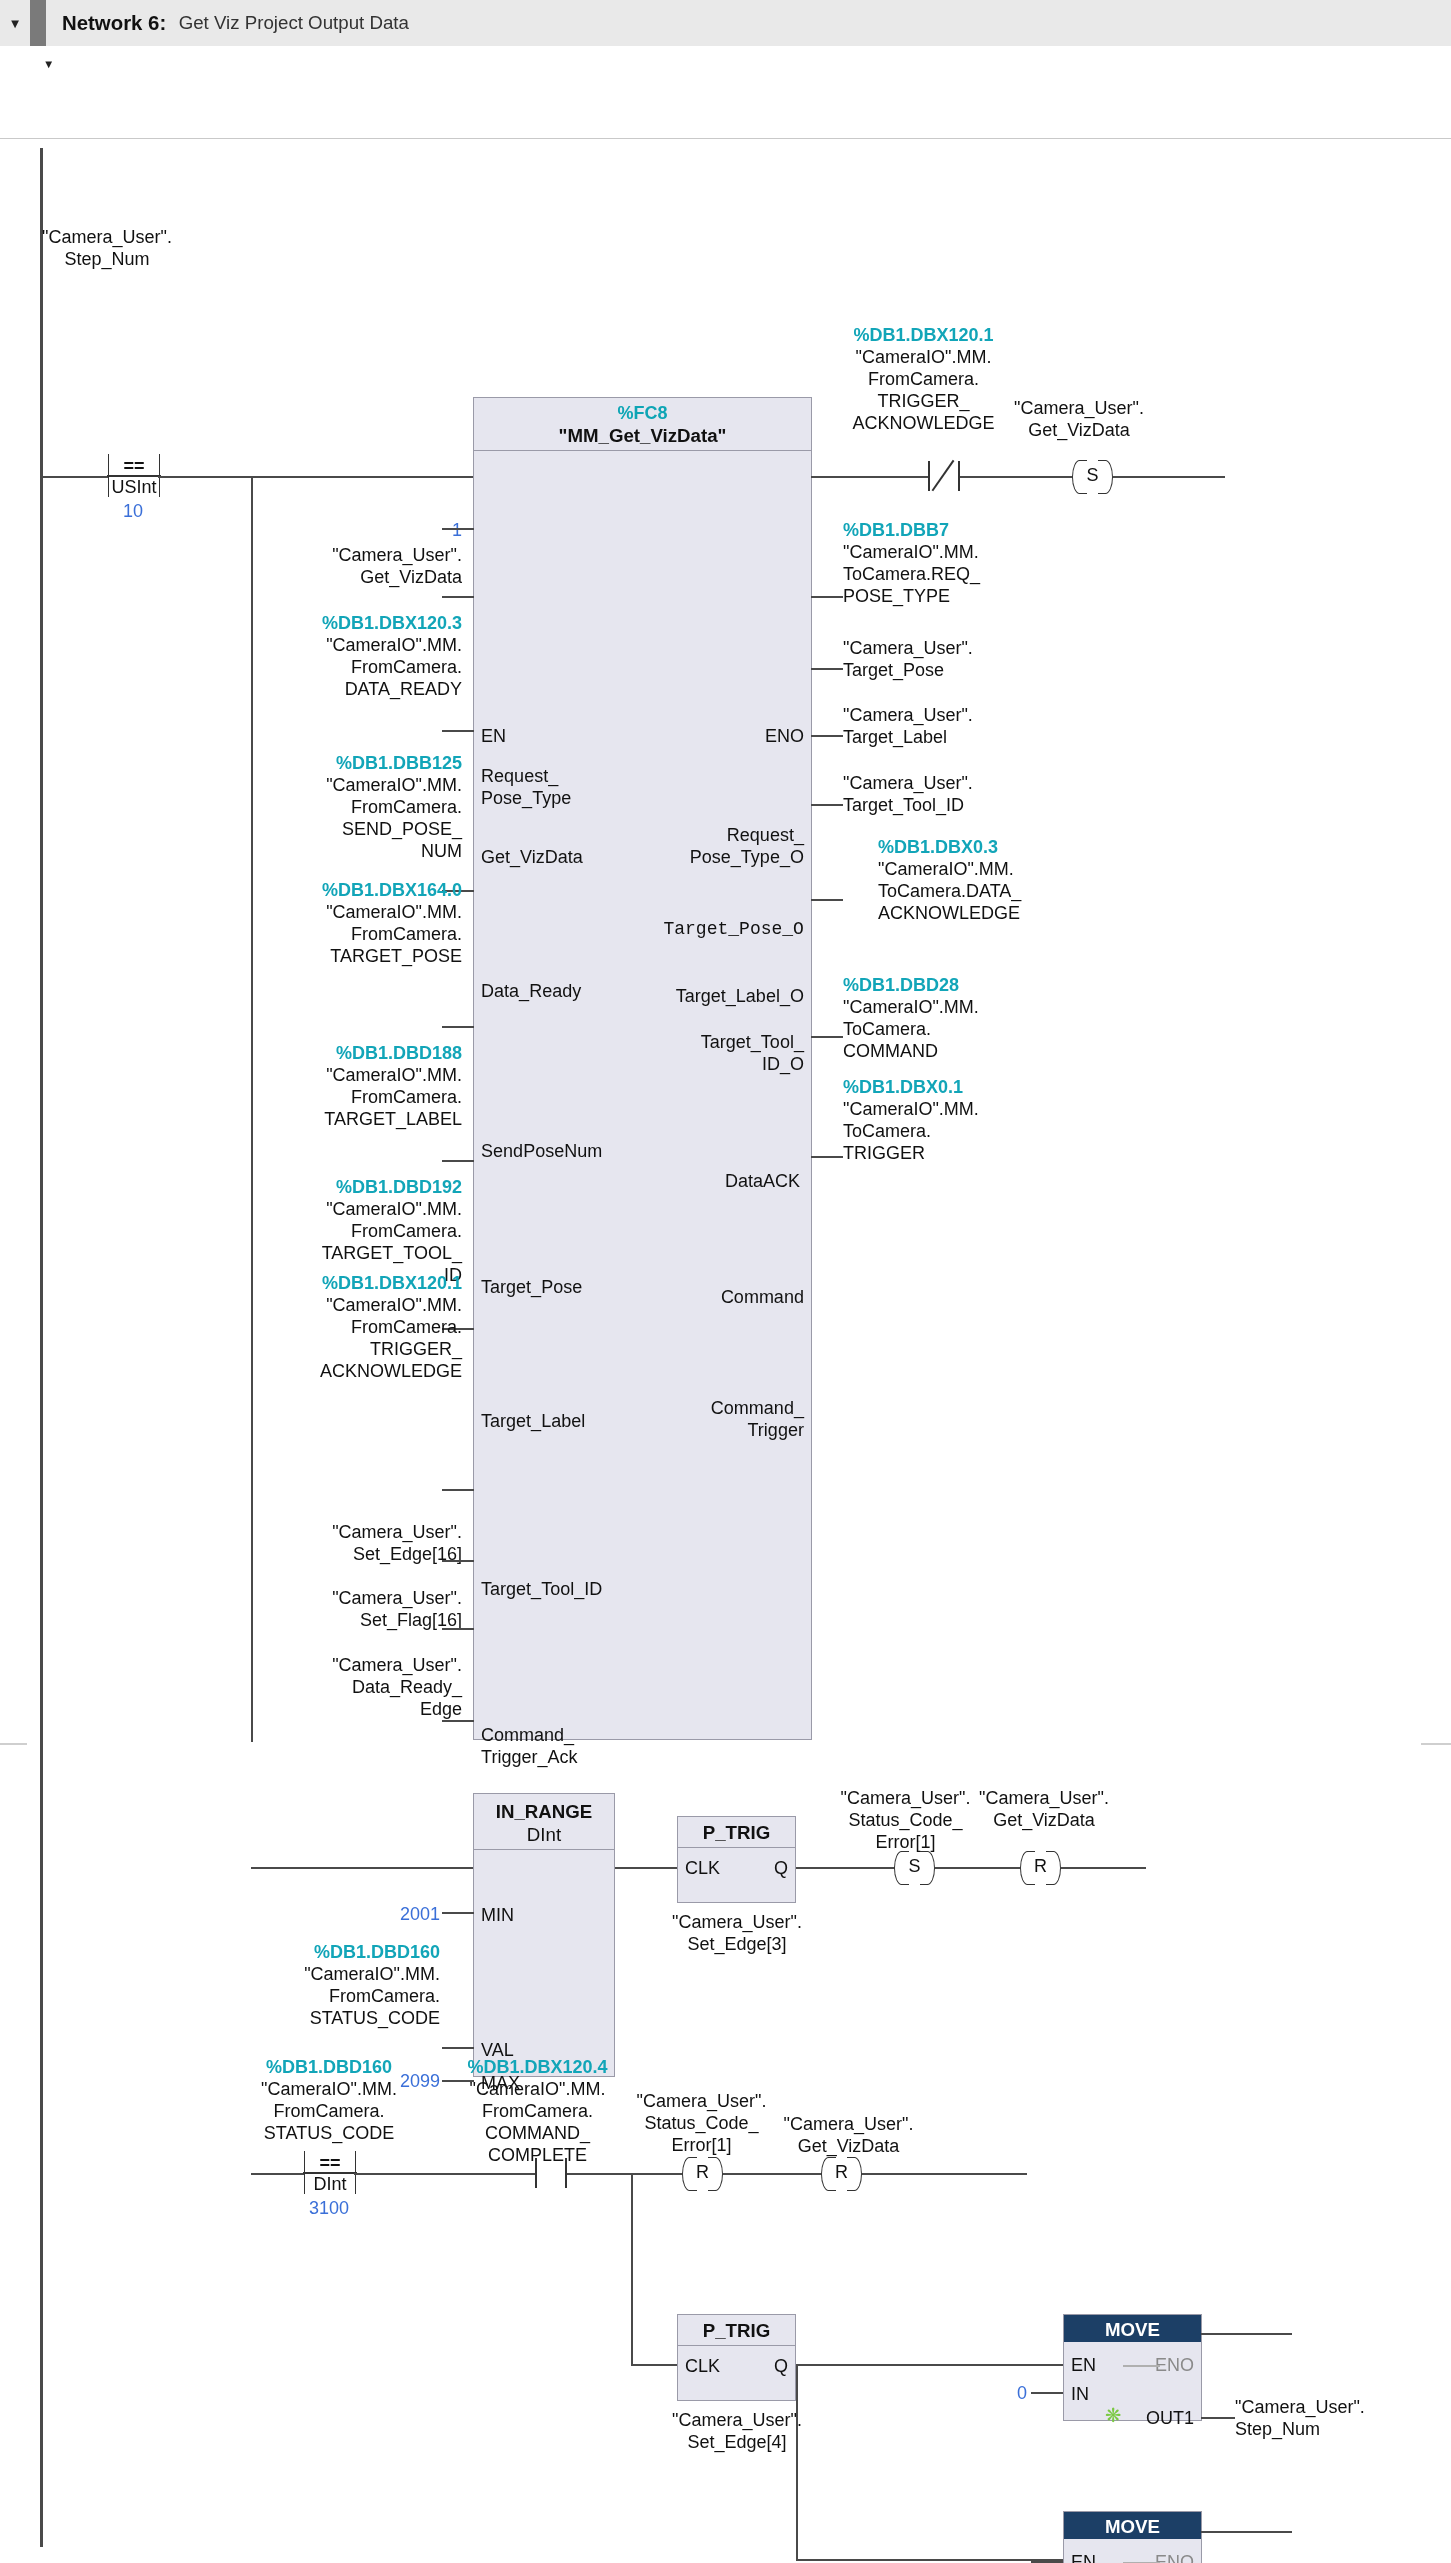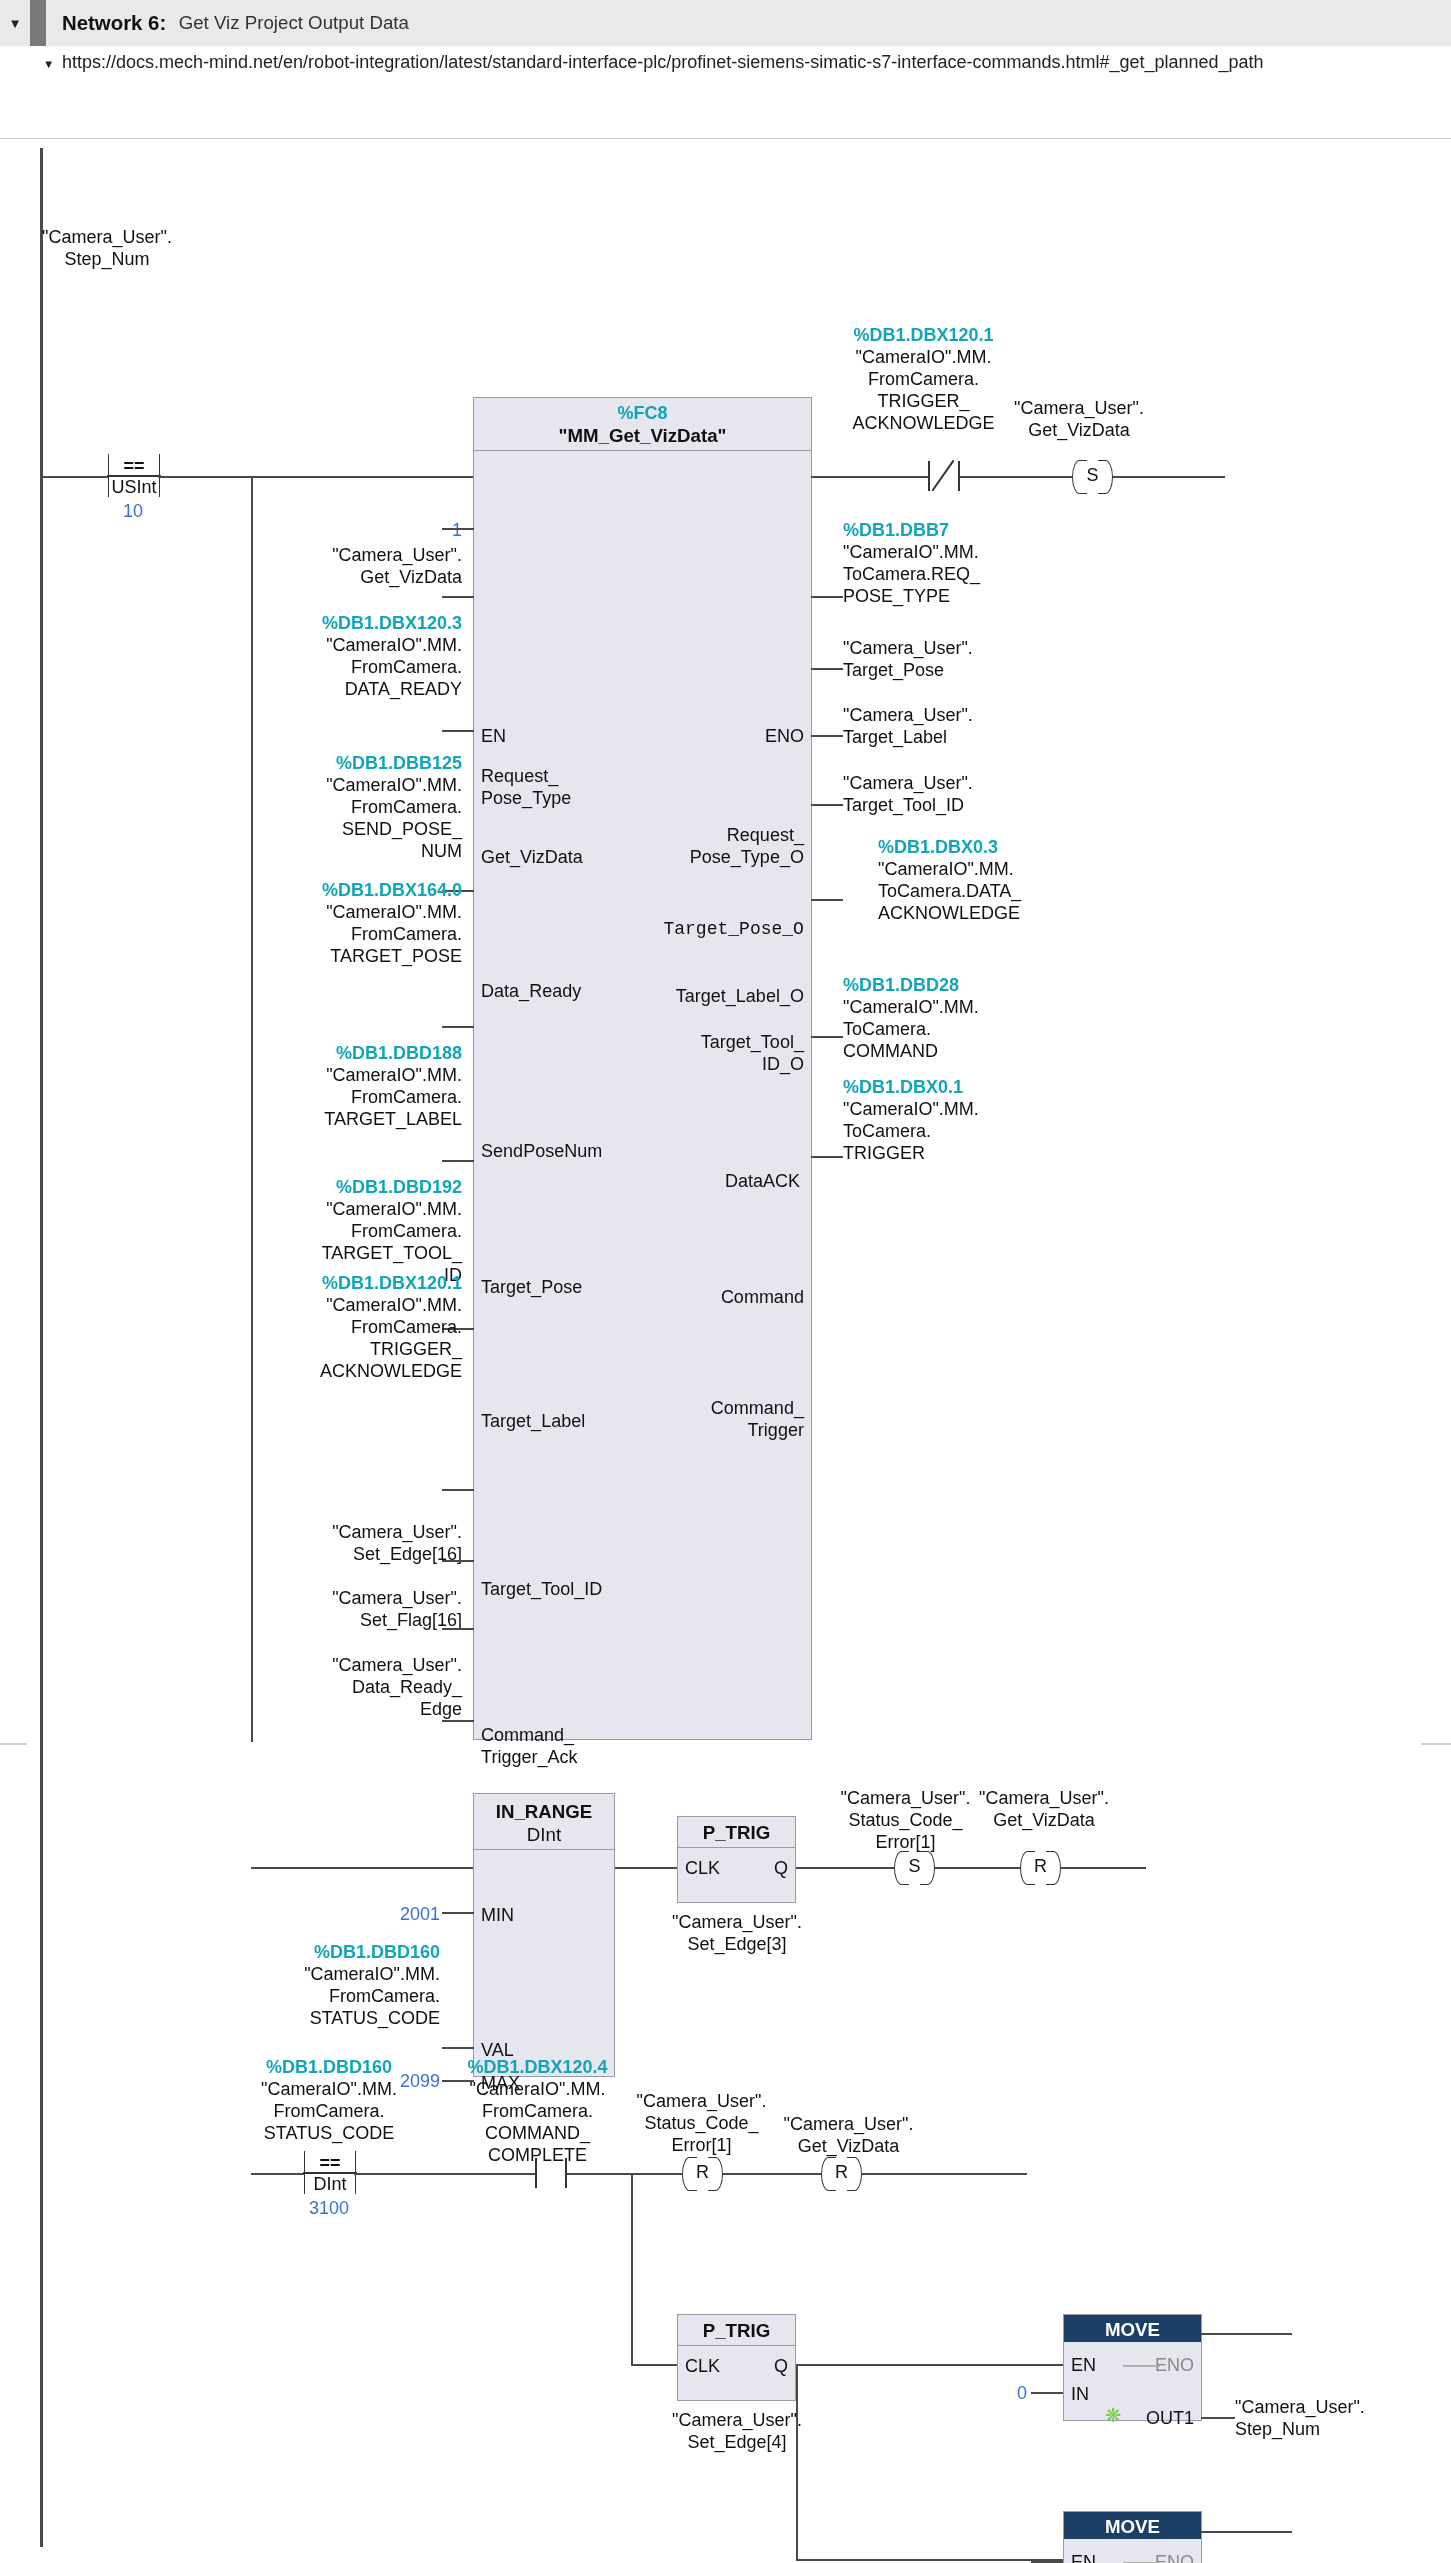--- a/index.html
+++ b/index.html
@@ -136,21 +136,20 @@
 <div class="net-header">
   <div class="triangle">▼</div>
   <div class="band"></div>
   <div class="net-title">Network 6:</div>
   <div class="net-sub">Get Viz Project Output Data</div>
 </div>
 
 <div class="net-comment">
   <div class="tri2">▼</div>
   <div class="ctext">
-    <div style="word-break:break-all;">https://docs.mech-mind.net/en/robot-integration/latest/standard-interface-plc/profinet-siemens-simatic-s7-interface-commands.html#_get_planned_path</div>
   </div>
 </div>
 
 <div class="canvas">
 
   <div class="railv" style="left:40px;top:9px;width:2.7px;height:2399px;"></div>
 
   <div class="lbl c" style="left:18px;top:87px;width:178px;">
     <div>"Camera_User".</div>
     <div>Step_Num</div>

